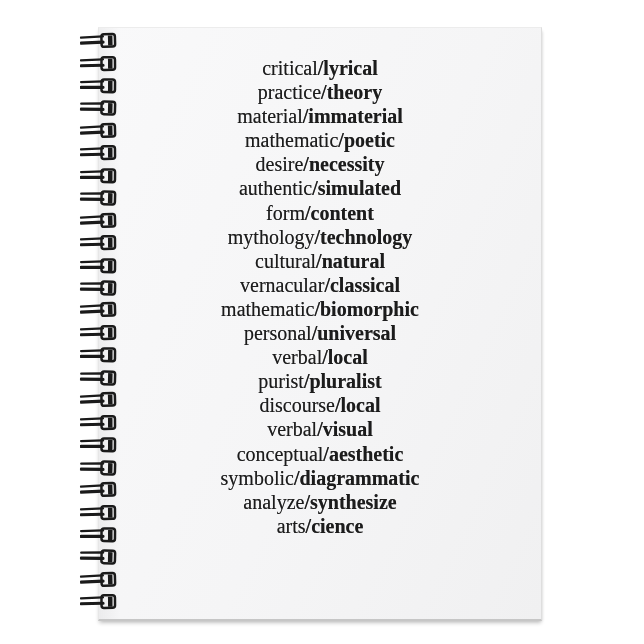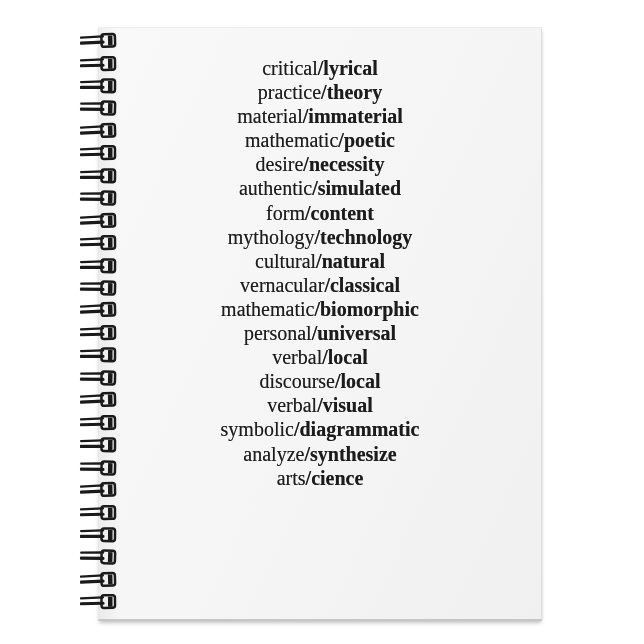--- a/index.html
+++ b/index.html
@@ -97,26 +97,28 @@
   <div class="pair-line"><span class="reg">cultural</span><span class="sep">/</span><span class="bold">natural</span></div>
 
   <div class="pair-line"><span class="reg">vernacular</span><span class="sep">/</span><span class="bold">classical</span></div>
 
   <div class="pair-line"><span class="reg">mathematic</span><span class="sep">/</span><span class="bold">biomorphic</span></div>
 
   <div class="pair-line"><span class="reg">personal</span><span class="sep">/</span><span class="bold">universal</span></div>
 
   <div class="pair-line"><span class="reg">verbal</span><span class="sep">/</span><span class="bold">local</span></div>
 
+  <div class="pair-line"><span class="reg">purist</span><span class="sep">/</span><span class="bold">pluralist</span></div>
 
   <div class="pair-line"><span class="reg">discourse</span><span class="sep">/</span><span class="bold">local</span></div>
 
   <div class="pair-line"><span class="reg">verbal</span><span class="sep">/</span><span class="bold">visual</span></div>
 
 
+  <div class="pair-line"><span class="reg">conceptual</span><span class="sep">/</span><span class="bold">aesthetic</span></div>
 
   <div class="pair-line"><span class="reg">symbolic</span><span class="sep">/</span><span class="bold">diagrammatic</span></div>
 
   <div class="pair-line"><span class="reg">analyze</span><span class="sep">/</span><span class="bold">synthesize</span></div>
 
   <div class="pair-line"><span class="reg">arts</span><span class="sep">/</span><span class="bold">cience</span></div>
 </div>
   </div>
 
   <div class="spiral" id="spiral">

